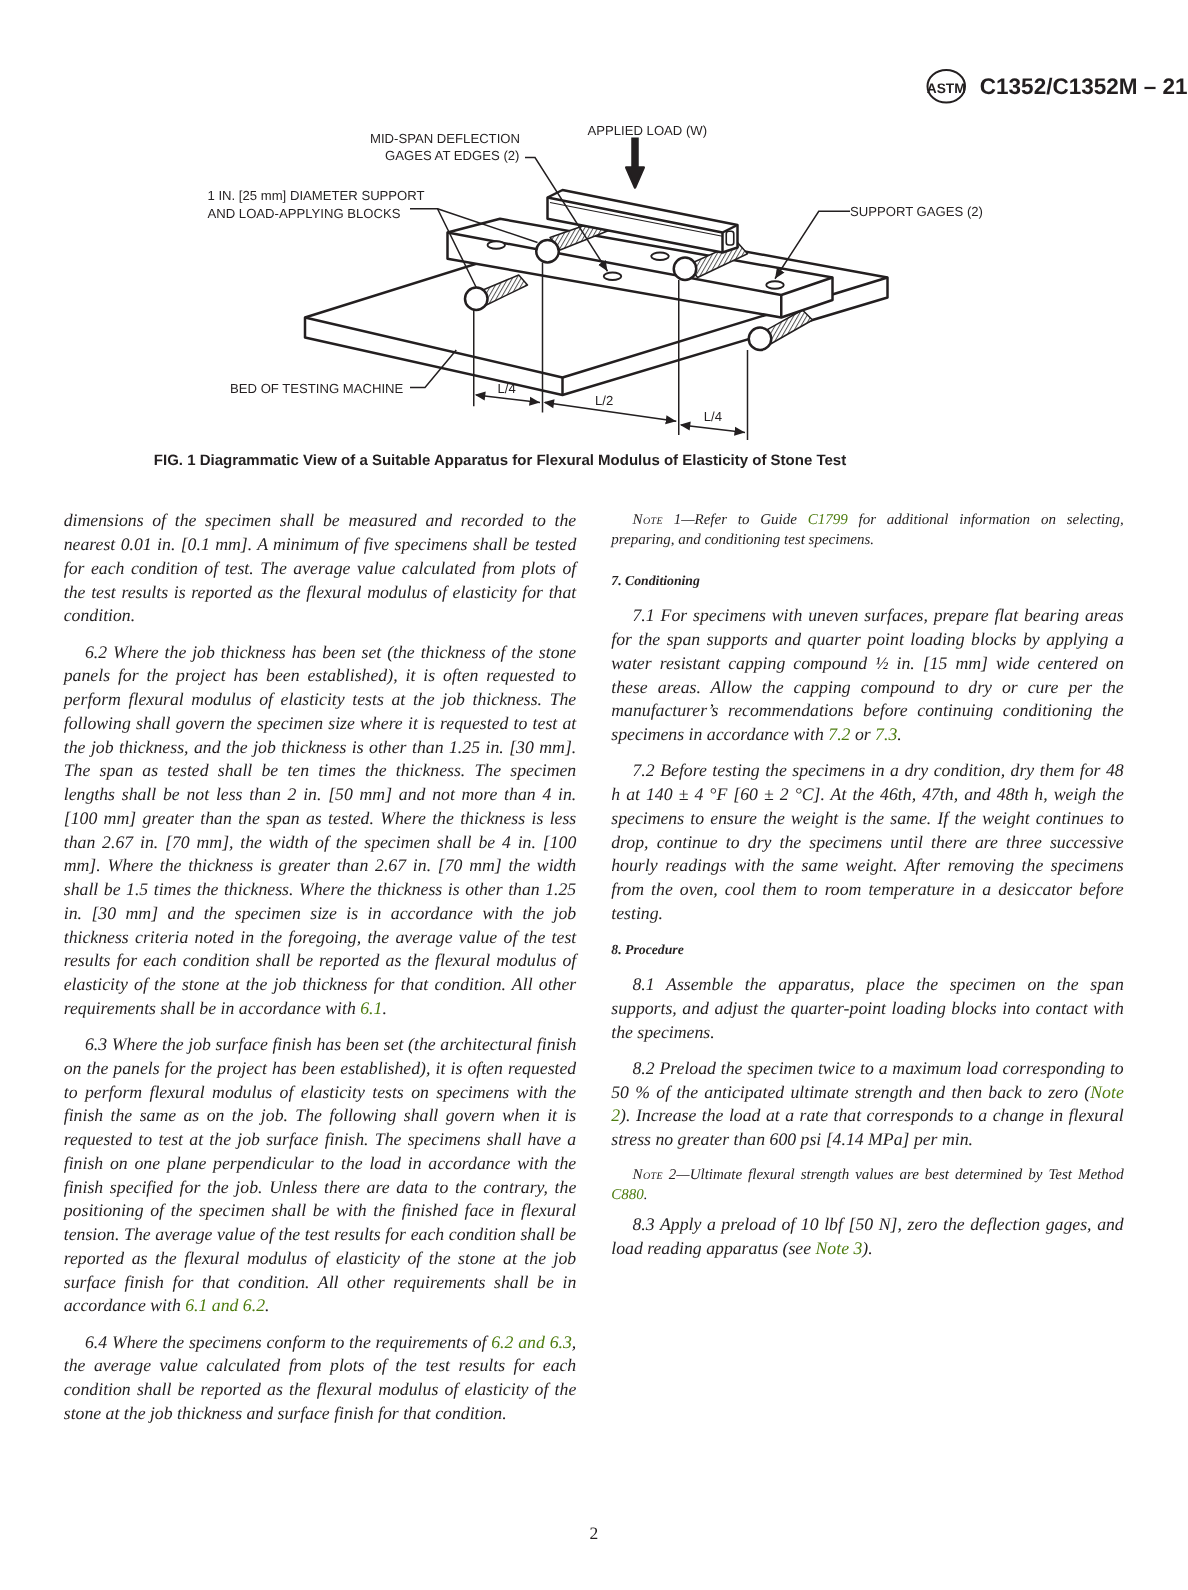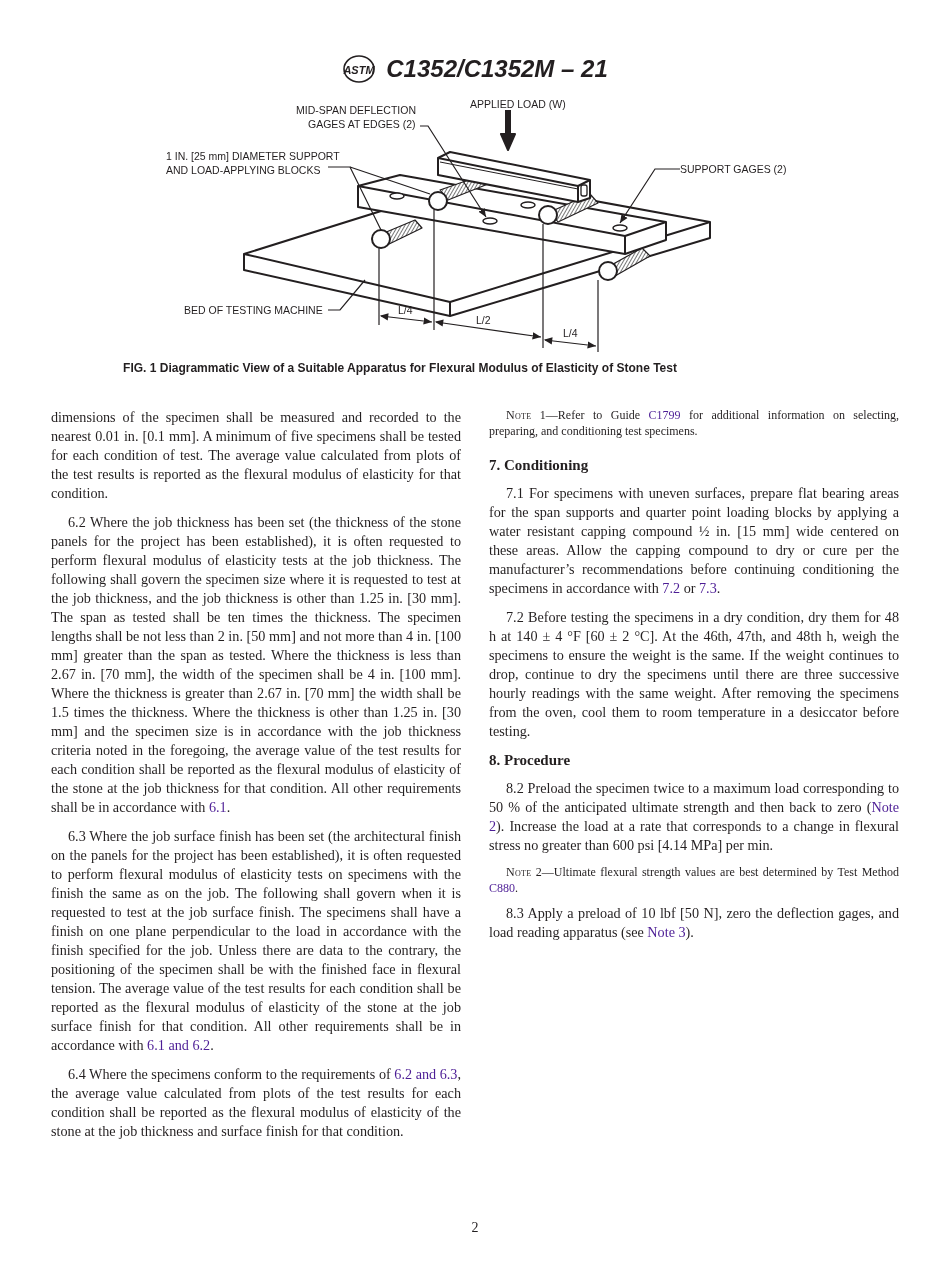--- a/index.html
+++ b/index.html
@@ -1,31 +1,31 @@
 <!DOCTYPE html>
 <html><head>
 <meta charset="utf-8">
 <style>
   html, body { margin: 0; padding: 0; background: #ffffff; }
   body { width: 950px; height: 1272px; position: relative; overflow: hidden; font-family: "Liberation Serif", serif; color: #231f20; }
-  .header { position: absolute; top: 54px; left: 0; width: 950px; text-align: center; font-style: italic; }
+  .header { position: absolute; top: 54px; left: 0; width: 950px; text-align: right; }
   .header .logo { display: inline-block; vertical-align: middle; width: 34px; height: 30px; margin-right: 6px; }
-  .header .doc-id { display: inline-block; vertical-align: middle; font-family: "Liberation Sans", sans-serif; font-weight: bold; font-size: 24px; }
+  .header .doc-id { display: inline-block; vertical-align: middle; font-family: "Liberation Sans", sans-serif; font-weight: bold; font-size: 18px; }
   .figure { position: absolute; top: 90px; left: 150px; width: 660px; height: 270px; }
   .fig-label { font-family: "Liberation Sans", sans-serif; font-size: 10.5px; fill: #231f20; }
   .caption { position: absolute; top: 361px; left: 0; width: 800px; text-align: center; font-family: "Liberation Sans", sans-serif; font-weight: bold; font-size: 12px; }
   .col { position: absolute; width: 410px; font-size: 14.2px; line-height: 19px; text-align: justify; }
   .col-left { left: 51px; top: 408px; }
   .col-right { left: 489px; top: 408px; }
-  .col p { margin: 0 0 10px 0; hyphens: manual; }
+  .col p { margin: 0 0 10px 0; hyphens: manual; font-style: italic; }
   .col p.para { text-indent: 17px; }
   .note { font-size: 12px; line-height: 15.5px; text-indent: 17px; margin-bottom: 17px !important; }
   .note .sc { font-variant: small-caps; letter-spacing: 0.3px; }
-  .section-head { font-weight: bold; font-size: 15px; margin: 4px 0 9px 0 !important; }
-  .link { color: #4c1d95; }
+  .section-head { font-weight: bold; font-size: 11px; margin: 4px 0 9px 0 !important; }
+  .link { color: #4d7c0f; }
   .page-num { position: absolute; top: 1220px; left: 0; width: 950px; text-align: center; font-size: 14px; }
 </style>
 </head>
 <body>
 
 <div class="header">
   <svg class="logo" viewBox="0 0 34 30">
     <ellipse cx="17" cy="15" rx="15" ry="13" fill="none" stroke="#231f20" stroke-width="1.6"></ellipse>
     <text x="17" y="20" text-anchor="middle" font-family="Liberation Sans, sans-serif" font-weight="bold" font-size="11" fill="#231f20">ASTM</text>
   </svg>
@@ -124,18 +124,19 @@
   <p class="para"><span>6.3  Where the job surface finish has been set (the architec­tural finish on the panels for the project has been established), it is often requested to perform flexural modulus of elasticity tests on specimens with the finish the same as on the job. The following shall govern when it is requested to test at the job surface finish. The specimens shall have a finish on one plane perpendicular to the load in accordance with the finish speci­fied for the job. Unless there are data to the contrary, the positioning of the specimen shall be with the finished face in flexural tension. The average value of the test results for each condition shall be reported as the flexural modulus of elasticity of the stone at the job surface finish for that condition. All other requirements shall be in accordance with </span><span class="link">6.1 and 6.2</span><span>.</span></p>
   <p class="para"><span>6.4  Where the specimens conform to the requirements of </span><span class="link">6.2 and 6.3</span><span>, the average value calculated from plots of the test results for each condition shall be reported as the flexural modulus of elasticity of the stone at the job thickness and surface finish for that condition.</span></p>
 </div>
 
 <div class="col col-right">
   <p class="note"><span class="sc">Note</span><span> 1—Refer to Guide </span><span class="link">C1799</span><span> for additional information on selecting, preparing, and conditioning test specimens.</span></p>
   <p class="section-head">7.  Conditioning</p>
   <p class="para"><span>7.1  For specimens with uneven surfaces, prepare flat bear­ing areas for the span supports and quarter point loading blocks by applying a water resistant capping compound ½ in. [15 mm] wide centered on these areas. Allow the capping compound to dry or cure per the manufacturer’s recommendations before continuing conditioning the specimens in accordance with </span><span class="link">7.2</span><span> or </span><span class="link">7.3</span><span>.</span></p>
   <p class="para">7.2  Before testing the specimens in a dry condition, dry them for 48 h at 140 ± 4 °F [60 ± 2 °C]. At the 46th, 47th, and 48th h, weigh the specimens to ensure the weight is the same. If the weight continues to drop, continue to dry the specimens until there are three successive hourly readings with the same weight. After removing the specimens from the oven, cool them to room temperature in a desiccator before testing.</p>
   <p class="section-head">8.  Procedure</p>
+  <p class="para">8.1  Assemble the apparatus, place the specimen on the span supports, and adjust the quarter-point loading blocks into contact with the specimens.</p>
   <p class="para"><span>8.2  Preload the specimen twice to a maximum load corre­sponding to 50 % of the anticipated ultimate strength and then back to zero (</span><span class="link">Note 2</span><span>). Increase the load at a rate that corresponds to a change in flexural stress no greater than 600 psi [4.14 MPa] per min.</span></p>
   <p class="note" style="margin-bottom:8px !important"><span class="sc">Note</span><span> 2—Ultimate flexural strength values are best determined by Test Method </span><span class="link">C880</span><span>.</span></p>
   <p class="para"><span>8.3  Apply a preload of 10 lbf [50 N], zero the deflection gages, and load reading apparatus (see </span><span class="link">Note 3</span><span>).</span></p>
 </div>
 
 <div class="page-num">2</div>
 
 </body></html>

